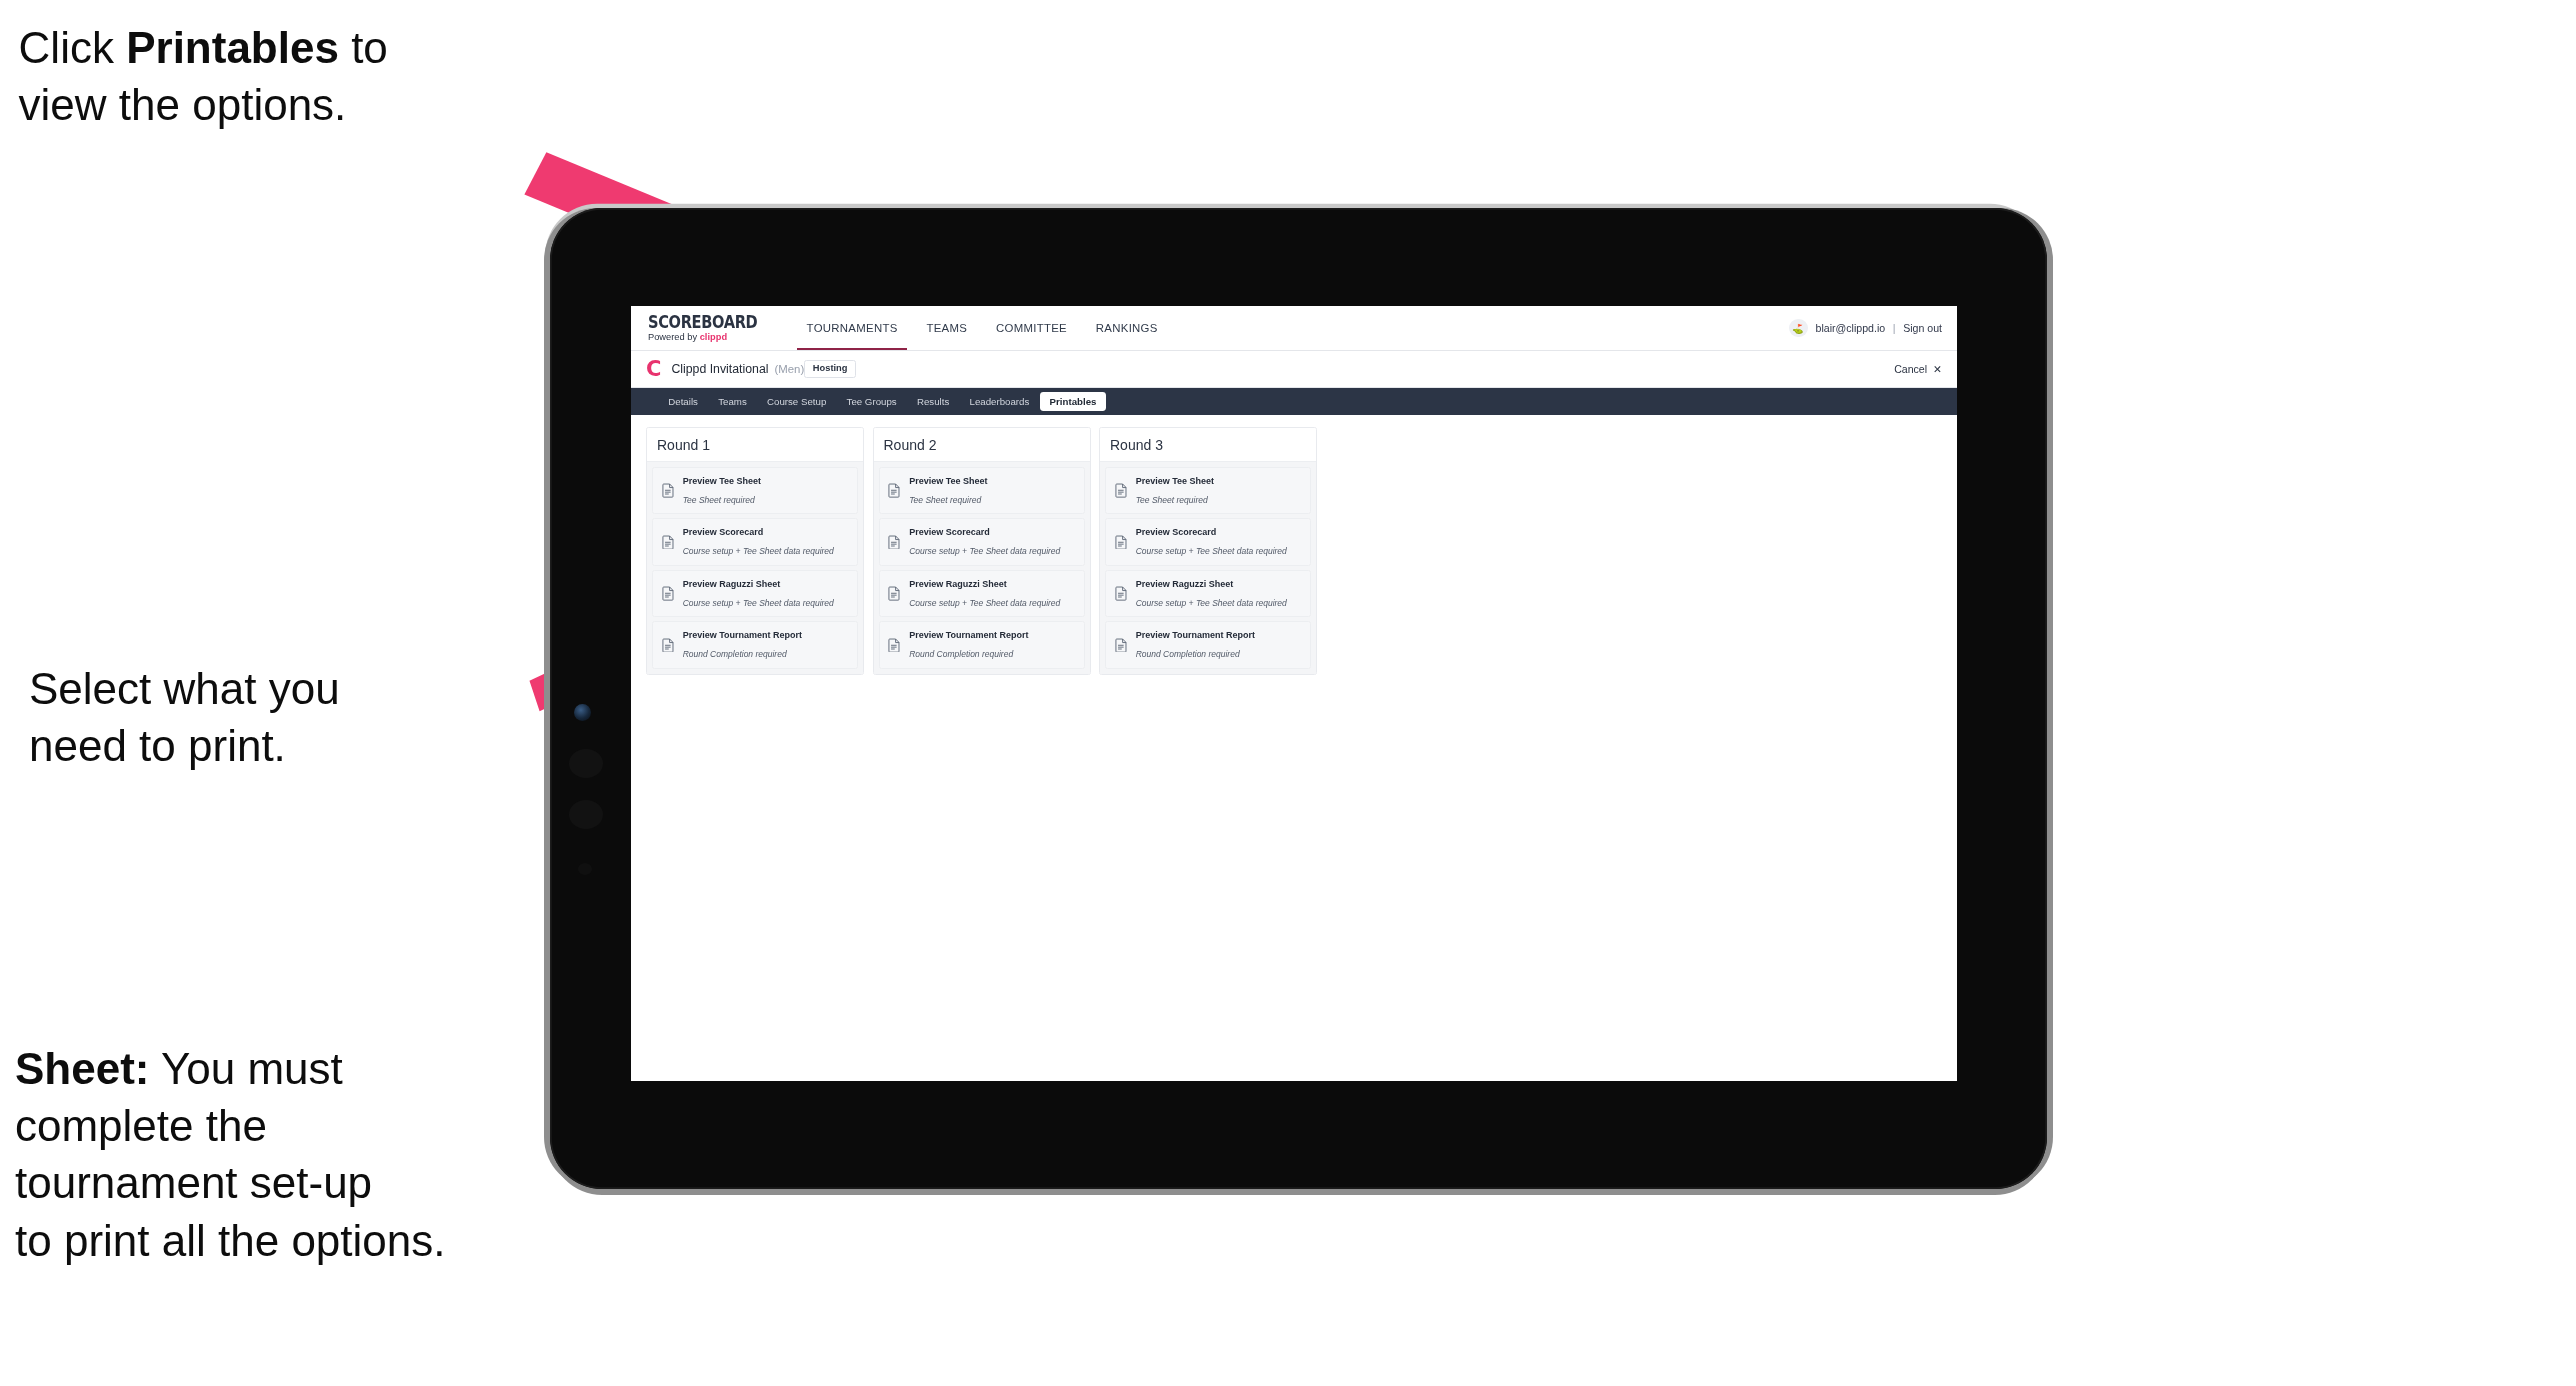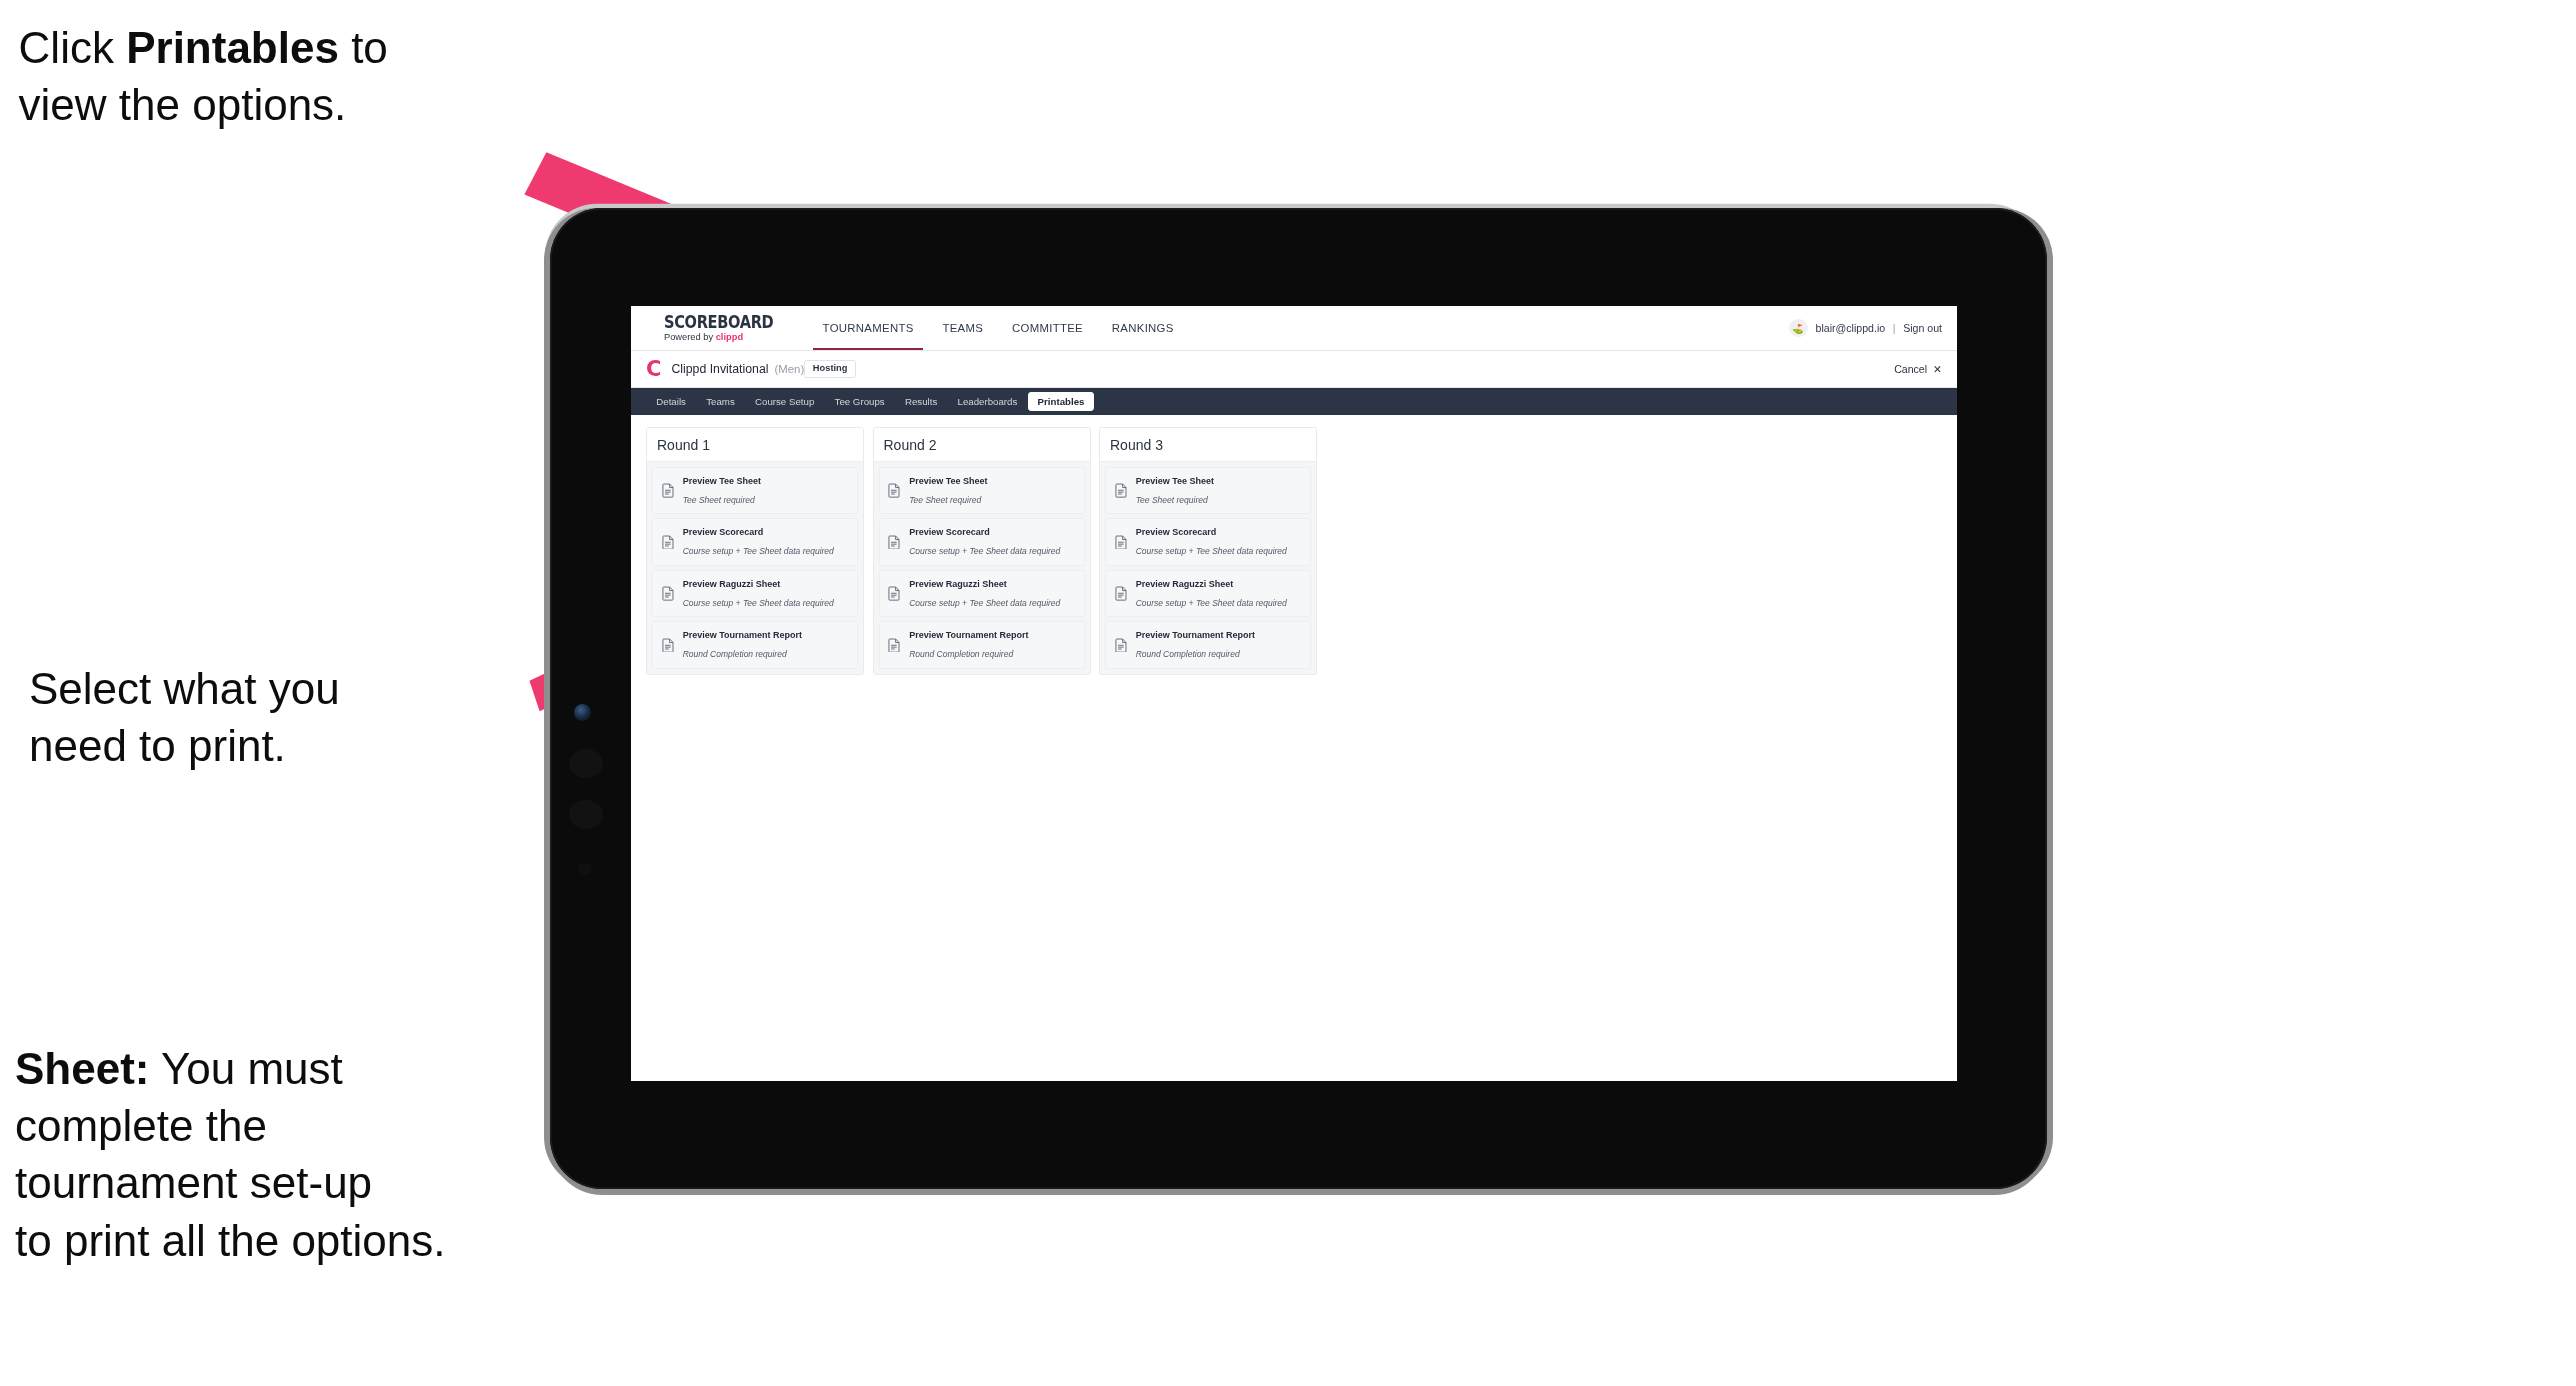--- a/index.html
+++ b/index.html
@@ -41,21 +41,21 @@
   #screen{
     position:absolute;left:81px;top:98px;width:1326px;height:775px;
     background:#ffffff;overflow:hidden;
     font-family:"Liberation Sans",sans-serif;
   }
 
   
   #app-header{height:44px;display:flex;align-items:stretch;background:#fff;
     border-bottom:0.8px solid #e4e6ea;position:relative;}
   #brand{display:flex;flex-direction:column;justify-content:center;
-    padding:0 17px 0 17px;min-width:125px;margin-left:16px;}
+    padding:0 17px 0 17px;min-width:125px;}
   #brand-wordmark{font-family:"DejaVu Sans",sans-serif;font-weight:bold;font-size:17px;
     letter-spacing:-0.4px;color:#2b3342;line-height:1;transform:scaleX(0.86);transform-origin:left center;}
   #brand-sub{font-size:9.3px;color:#2b3342;margin-top:2.5px;line-height:1;}
   #brand-sub .clippd{color:#e8336e;font-weight:bold;}
 
   #main-nav{display:flex;align-items:stretch;}
   .nav-item{display:flex;align-items:center;padding:0 14.4px;font-size:11.4px;color:#303a4a;
     letter-spacing:0.3px;position:relative;cursor:pointer;}
   .nav-item.active:after{content:"";position:absolute;left:5px;right:5px;bottom:0;height:2.5px;background:#8f2347;}
 
@@ -70,21 +70,21 @@
     border-bottom:0.8px solid #e4e6ea;}
   #tourn-logo{font-family:"DejaVu Sans",sans-serif;font-weight:bold;font-size:21px;color:#e8336e;
     line-height:1;margin-right:10px;}
   #tourn-name{font-size:12.3px;color:#232a36;}
   #tourn-gender{font-size:11.4px;color:#979eab;margin-left:6px;}
   #hosting-badge{margin-left:0;font-size:9.3px;font-weight:bold;color:#2b3342;
     border:0.8px solid #dfe2e8;border-radius:2.5px;padding:3.4px 7.6px;line-height:1;background:#fff;}
   #cancel-btn{margin-left:auto;display:flex;align-items:center;gap:6px;font-size:10.6px;color:#2b3342;cursor:pointer;}
 
   
-  #tab-strip{height:27px;background:#2c3546;display:flex;align-items:center;padding:0 16px;gap:1.7px;}
+  #tab-strip{height:27px;background:#2c3546;display:flex;align-items:center;padding:0 28px;gap:1.7px;}
   .tab{font-size:9.7px;color:#d2d6de;padding:4.2px 9.3px;border-radius:3.4px;cursor:pointer;line-height:1;}
   .tab.active{background:#ffffff;color:#222a36;font-weight:bold;}
 
   
   #printables-body{padding:12px 15px;display:flex;gap:8.5px;align-items:flex-start;background:#fff;}
   .round-col{width:216px;background:#ffffff;border:0.8px solid #e8eaee;border-radius:2.5px;overflow:hidden;}
   .round-title{font-size:14px;color:#2b3342;padding:8.5px 10px;background:#fff;border-bottom:0.8px solid #eceef1;}
   .round-items{background:#f4f5f7;padding:5px;display:flex;flex-direction:column;gap:4.2px;}
   .print-item{display:flex;align-items:center;gap:8.5px;padding:7.6px 8.5px;background:#f6f7f9;
     border:0.8px solid #eceef1;border-radius:2.5px;cursor:pointer;}

